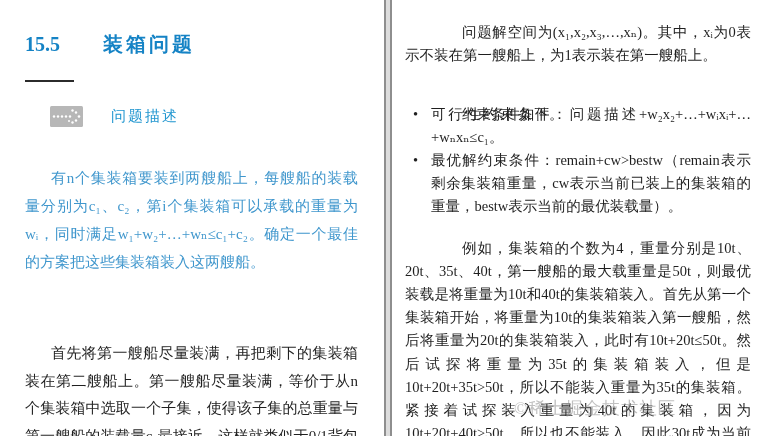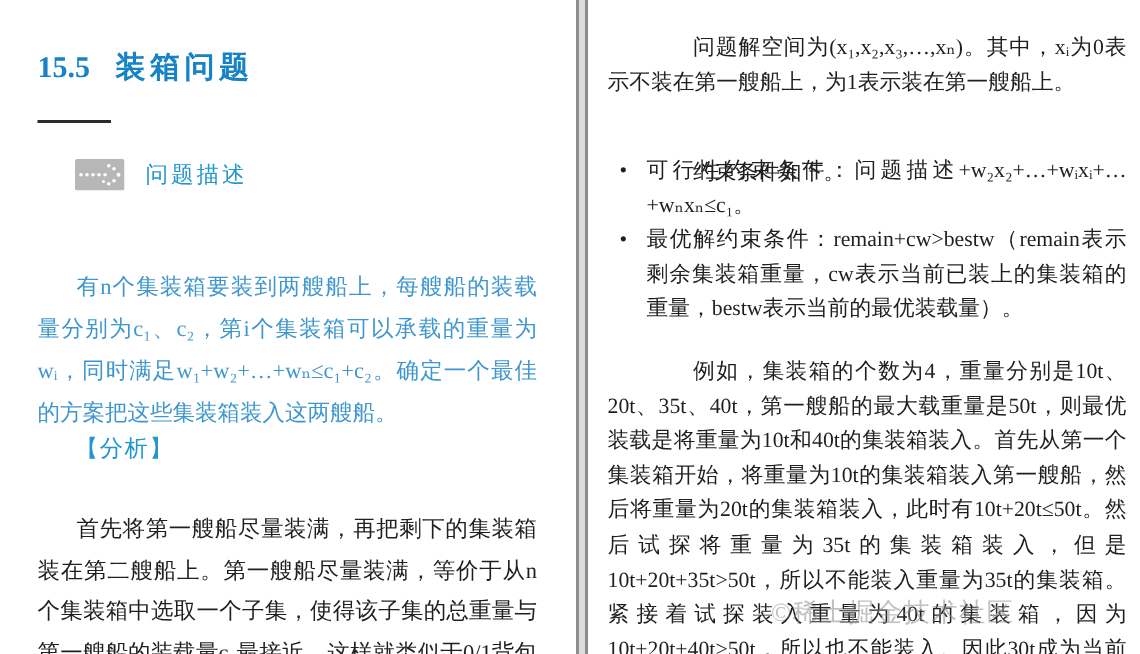--- a/index.html
+++ b/index.html
@@ -14,29 +14,29 @@
   .abs { position: absolute; }
 
   
   .left-page { left: 25px; top: 0; width: 333px; height: 436px; }
   .section-heading {
     left: 0; top: 31px;
     display: flex; align-items: baseline; gap: 17px;
     color: #1583c5; font-weight: bold; font-size: 20px;
     white-space: nowrap;
   }
-  .section-heading .title { letter-spacing: 3px; }
+  .section-heading .title { letter-spacing: 3px; margin-left: 26px; }
   .heading-rule { left: 0; top: 80px; width: 49px; height: 2px; background: #2b2b2b; }
 
-  .problem-header { left: 25px; top: 106px; display: flex; align-items: center; gap: 14px; }
+  .problem-header { left: 25px; top: 106px; display: flex; align-items: center; gap: 28px; }
   .problem-header .icon-box { width: 33px; height: 21px; display: block; }
   .problem-label { color: #2196d0; font-size: 15px; letter-spacing: 2px; white-space: nowrap; }
 
   .problem-text {
-    left: 0; top: 163px; width: 333px;
+    left: 0; top: 149px; width: 333px;
     color: #4097cd; font-size: 15px; line-height: 28px;
     text-align: justify; text-indent: 26px;
   }
   .analysis-label { left: 25px; top: 289px; color: #1e96cf; font-size: 15.5px; letter-spacing: 1px; }
   .analysis-text {
     left: 0; top: 325px; width: 333px;
     font-size: 15px; line-height: 27.5px;
     text-align: justify; text-indent: 26px;
   }
 
@@ -105,21 +105,20 @@
         <circle cx="26" cy="14.5" r="1.2" fill="#ffffff"></circle>
         <circle cx="22.5" cy="16.5" r="1.2" fill="#ffffff"></circle>
         <circle cx="19" cy="15" r="1.0" fill="#ffffff"></circle>
       </svg>
     </span>
     <span class="problem-label">问题描述</span>
   </div>
 
   <p class="abs problem-text">有n个集装箱要装到两艘船上，每艘船的装载量分别为c₁、c₂，第i个集装箱可以承载的重量为wᵢ，同时满足w₁+w₂+…+wₙ≤c₁+c₂。确定一个最佳的方案把这些集装箱装入这两艘船。</p>
 
-  <div class="abs analysis-label">【分析】</div>
 
   <p class="abs analysis-text">首先将第一艘船尽量装满，再把剩下的集装箱装在第二艘船上。第一艘船尽量装满，等价于从n个集装箱中选取一个子集，使得该子集的总重量与第一艘船的装载量c₁最接近，这样就类似于0/1背包问题。</p>
 
 </div>
 
 <div class="abs page-divider"></div>
 
 <div class="abs right-page">
 
   <p class="abs solution-space">问题解空间为(x₁,x₂,x₃,…,xₙ)。其中，xᵢ为0表示不装在第一艘船上，为1表示装在第一艘船上。</p>

